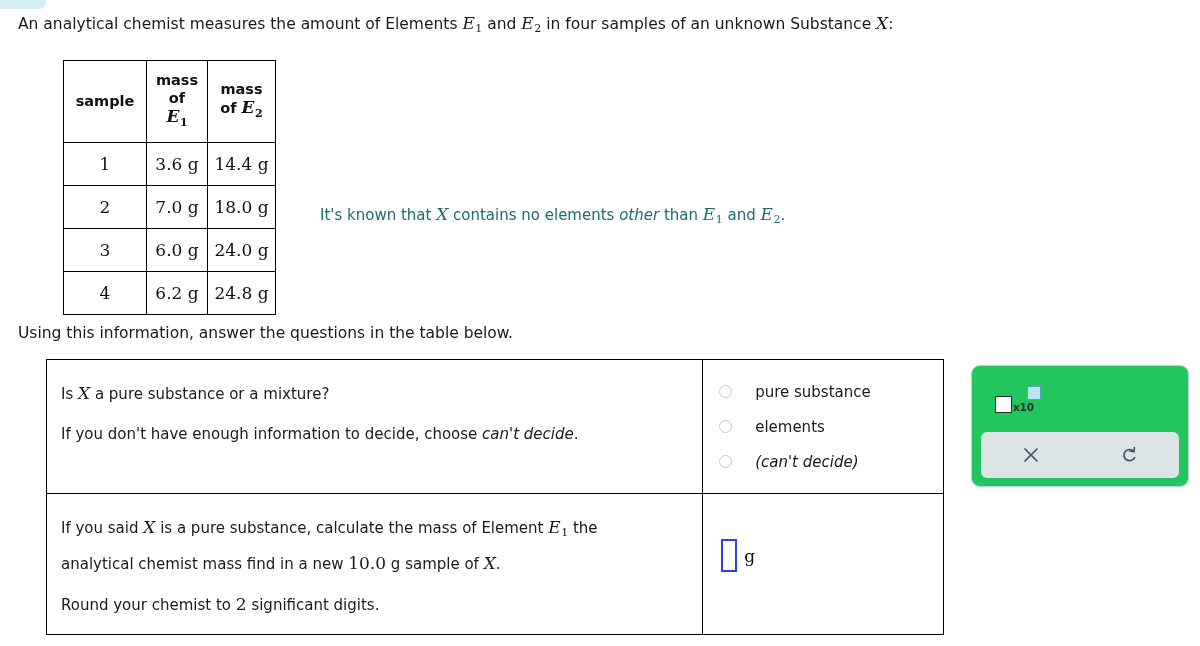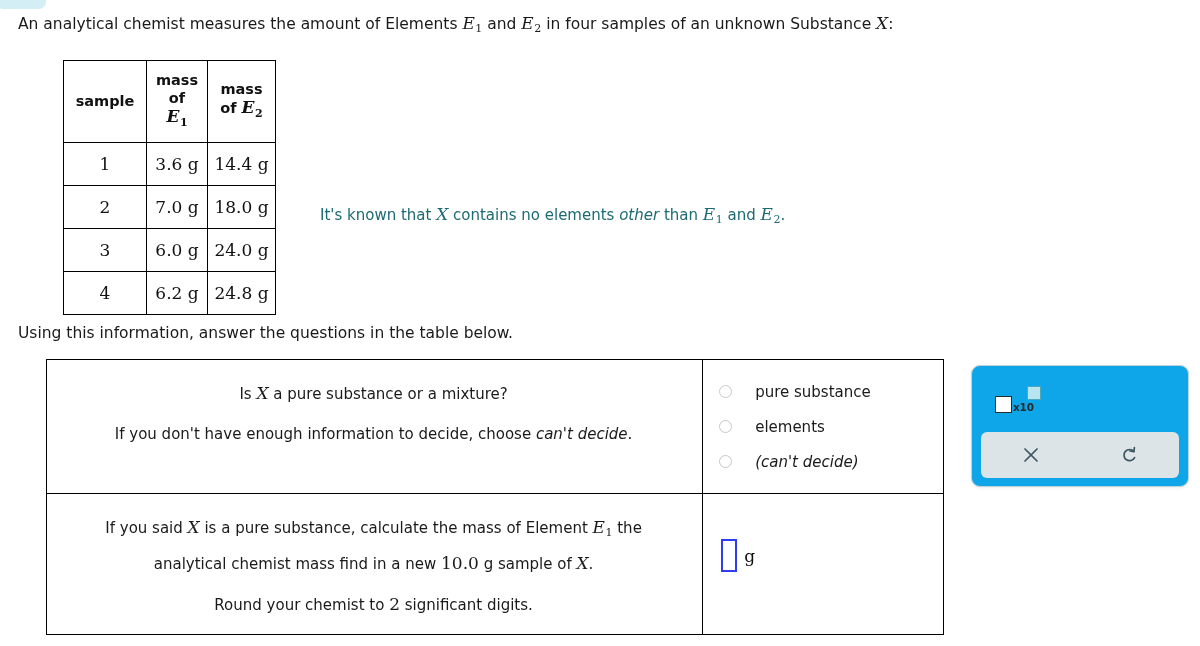--- a/index.html
+++ b/index.html
@@ -133,21 +133,20 @@
     padding: 0;
   }
   .q-col-prompt { width: 657px; }
   .q-col-answer { width: 241px; }
 
   .q-prompt-inner {
     padding: 22px 16px 18px 14px;
     font-size: 15px;
     line-height: 22px;
     color: #1a1a1a;
-    text-align: center;
   }
   .q-prompt-inner p { margin: 0 0 18px 0; }
   .q-prompt-inner p:last-child { margin-bottom: 0; }
 
   .q-answer-inner { padding: 14px 10px 14px 16px; }
 
   
   .radio-row {
     display: flex;
     align-items: center;
@@ -187,21 +186,21 @@
     color: #111;
   }
 
   
   .tool-panel {
     position: absolute;
     left: 971px;
     top: 365px;
     width: 218px;
     height: 122px;
-    background: #0ea5e9;
+    background: #22c55e;
     border: 1px solid #bfd3da;
     border-radius: 9px;
     box-shadow: 0 1px 3px rgba(80,110,120,0.13);
     overflow: hidden;
   }
   .tool-body {
     height: 66px;
     position: relative;
   }
   .sci-btn {

